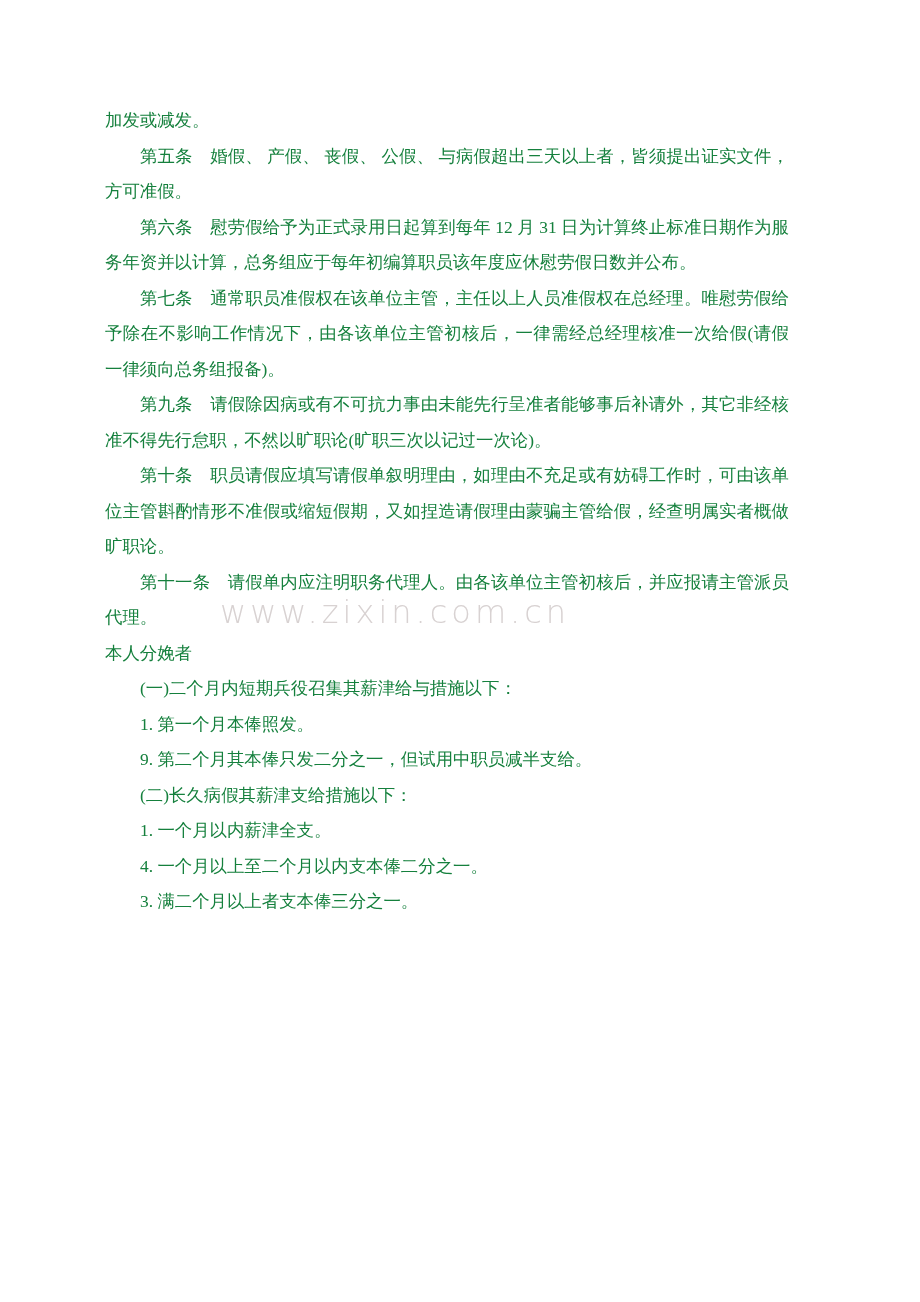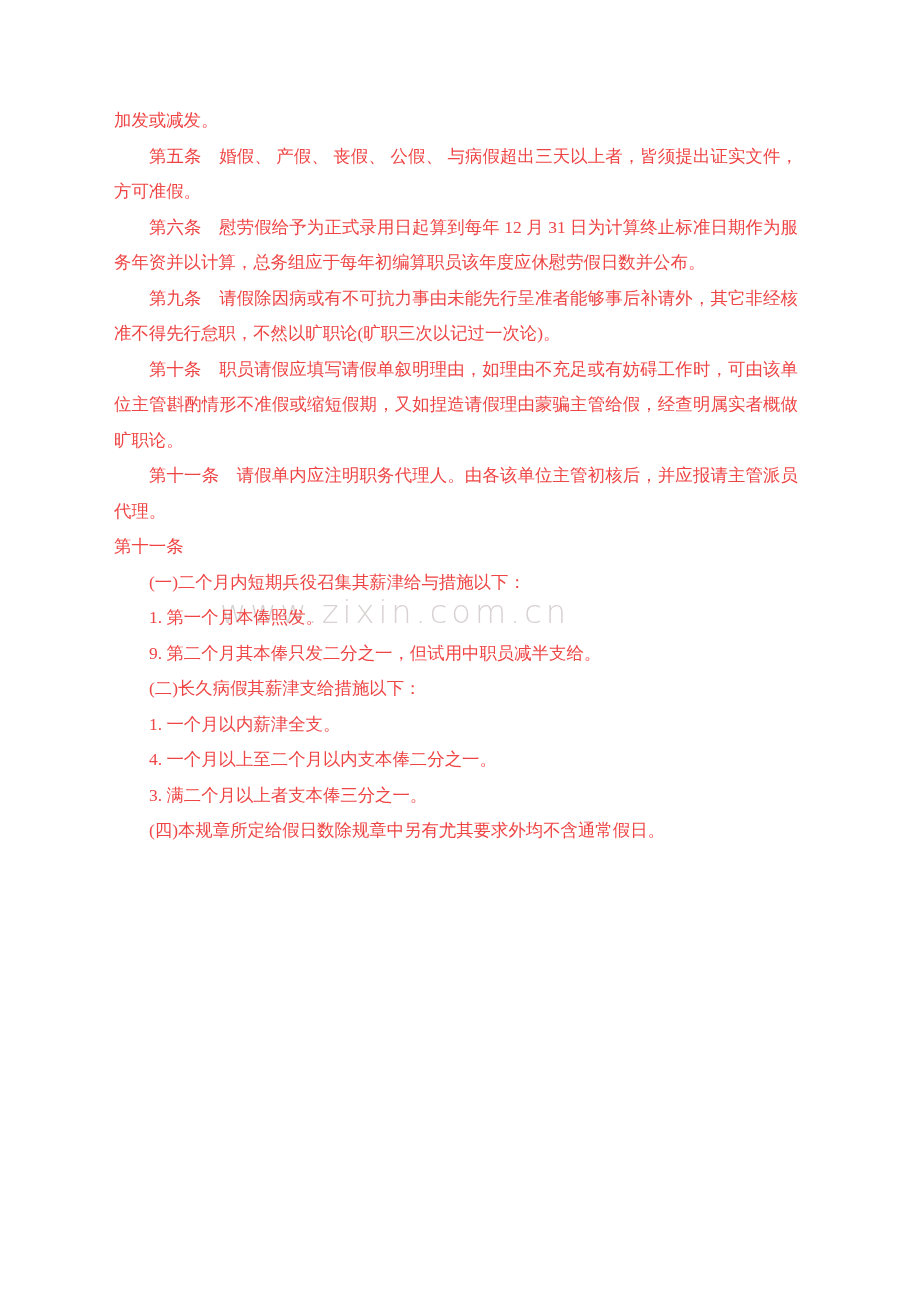--- a/index.html
+++ b/index.html
@@ -10,26 +10,26 @@
   .page {
     position: relative;
     width: 920px;
     height: 1302px;
     background: #ffffff;
     overflow: hidden;
     font-family: "Liberation Serif", "DejaVu Serif", serif;
   }
   .doc-body {
     position: absolute;
-    left: 114px;
+    left: 105px;
     top: 103px;
     width: 684px;
     font-size: 17.4px;
     line-height: 35.5px;
-    color: #ef4444;
+    color: #15803d;
     text-align: justify;
     z-index: 2;
   }
   .doc-body p {
     margin: 0;
     padding: 0;
   }
   .doc-body p.indent {
     text-indent: 35px;
   }
@@ -52,27 +52,27 @@
 
 <div class="page">
 
   <div class="watermark">www.zixin.com.cn</div>
 
   <div class="doc-body">
 
   <p>加发或减发。</p>
       <p class="indent">第五条　婚假、 产假、 丧假、 公假、 与病假超出三天以上者，皆须提出证实文件，方可准假。</p>
       <p class="indent">第六条　慰劳假给予为正式录用日起算到每年 12 月 31 日为计算终止标准日期作为服务年资并以计算，总务组应于每年初编算职员该年度应休慰劳假日数并公布。</p>
+      <p class="indent">第七条　通常职员准假权在该单位主管，主任以上人员准假权在总经理。唯慰劳假给予除在不影响工作情况下，由各该单位主管初核后，一律需经总经理核准一次给假(请假一律须向总务组报备)。</p>
       <p class="indent">第九条　请假除因病或有不可抗力事由未能先行呈准者能够事后补请外，其它非经核准不得先行怠职，不然以旷职论(旷职三次以记过一次论)。</p>
       <p class="indent">第十条　职员请假应填写请假单叙明理由，如理由不充足或有妨碍工作时，可由该单位主管斟酌情形不准假或缩短假期，又如捏造请假理由蒙骗主管给假，经查明属实者概做旷职论。</p>
       <p class="indent">第十一条　请假单内应注明职务代理人。由各该单位主管初核后，并应报请主管派员代理。</p>
-      <p>第十一条</p>
+      <p>本人分娩者</p>
       <p class="indent">(一)二个月内短期兵役召集其薪津给与措施以下：</p>
       <p class="indent">1. 第一个月本俸照发。</p>
       <p class="indent">9. 第二个月其本俸只发二分之一，但试用中职员减半支给。</p>
       <p class="indent">(二)长久病假其薪津支给措施以下：</p>
       <p class="indent">1. 一个月以内薪津全支。</p>
       <p class="indent">4. 一个月以上至二个月以内支本俸二分之一。</p>
       <p class="indent">3. 满二个月以上者支本俸三分之一。</p>
-      <p class="indent">(四)本规章所定给假日数除规章中另有尤其要求外均不含通常假日。</p>
     </div>
 
 </div>
 
 </body></html>

